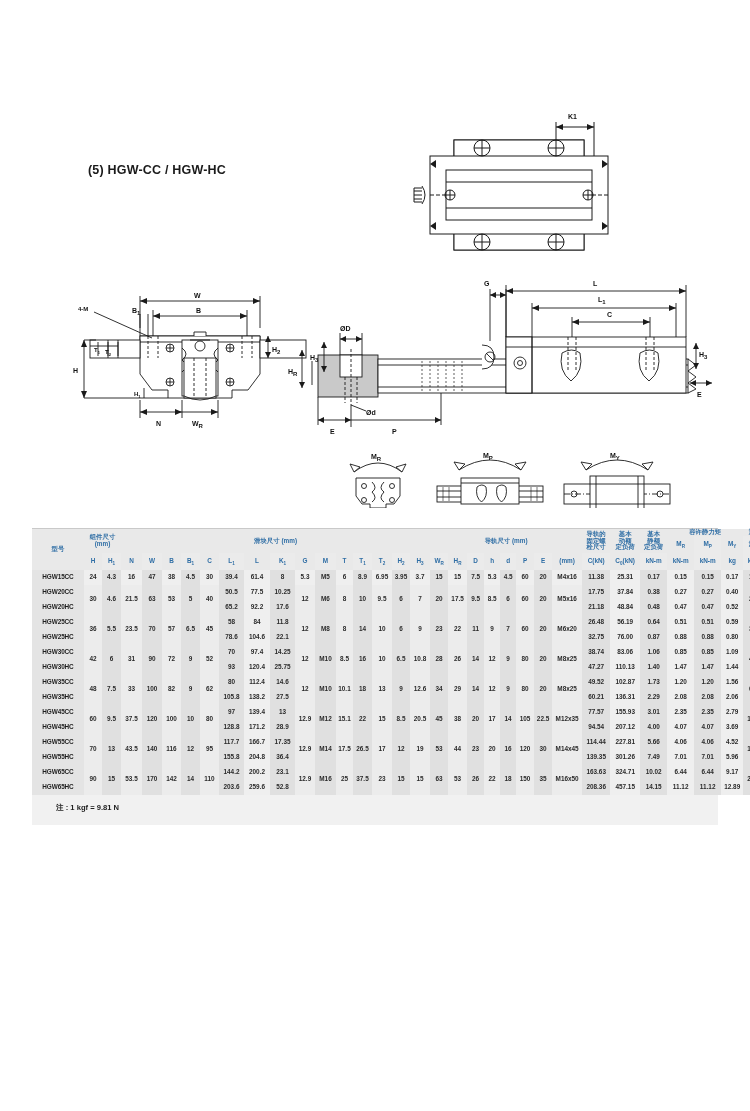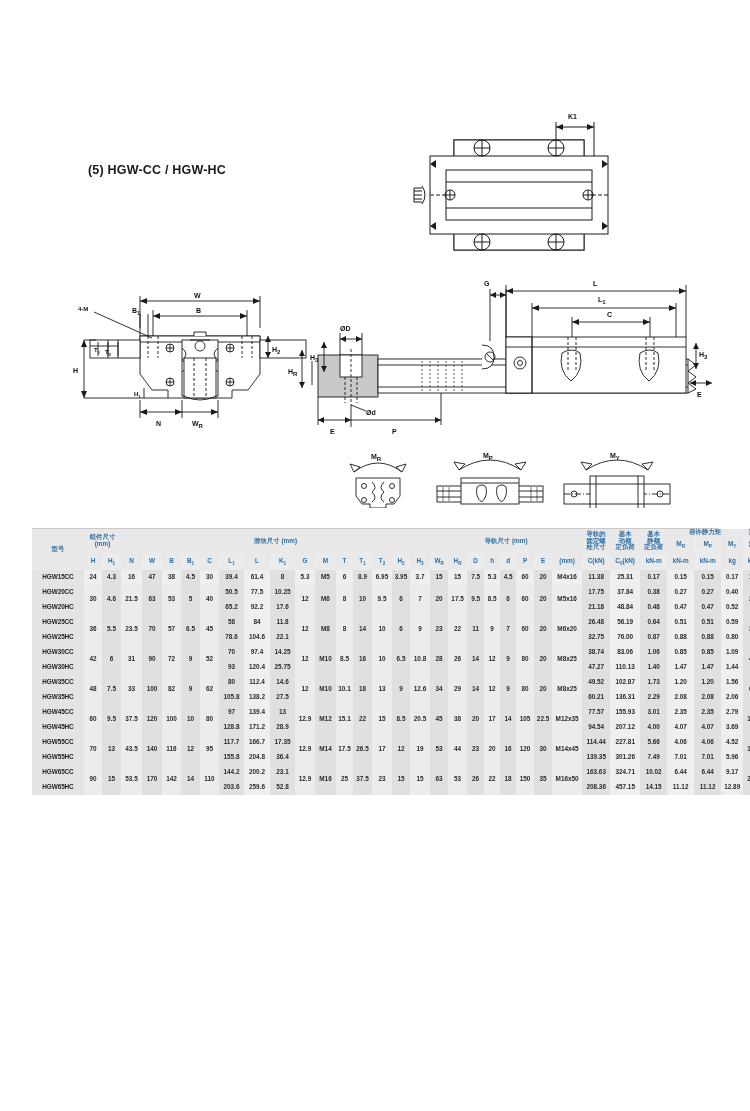--- a/index.html
+++ b/index.html
@@ -889,15 +889,18 @@
             <td class="shade">52.8</td>
             <td class="shade">208.36</td>
             <td class="plain">457.15</td>
             <td class="shade">14.15</td>
             <td class="plain">11.12</td>
             <td class="shade">11.12</td>
             <td class="plain">12.89</td>
           </tr>
         </tbody>
     </table>
+    <div style="height:30px;background:#f1f1f1;position:relative;">
+      <div style="position:absolute;left:24px;top:8px;font-size:7.6px;font-weight:bold;color:#1e1e1e;">注 : 1 kgf = 9.81 N</div>
+    </div>
   </div>
 
 </div>
 
 </body></html>

